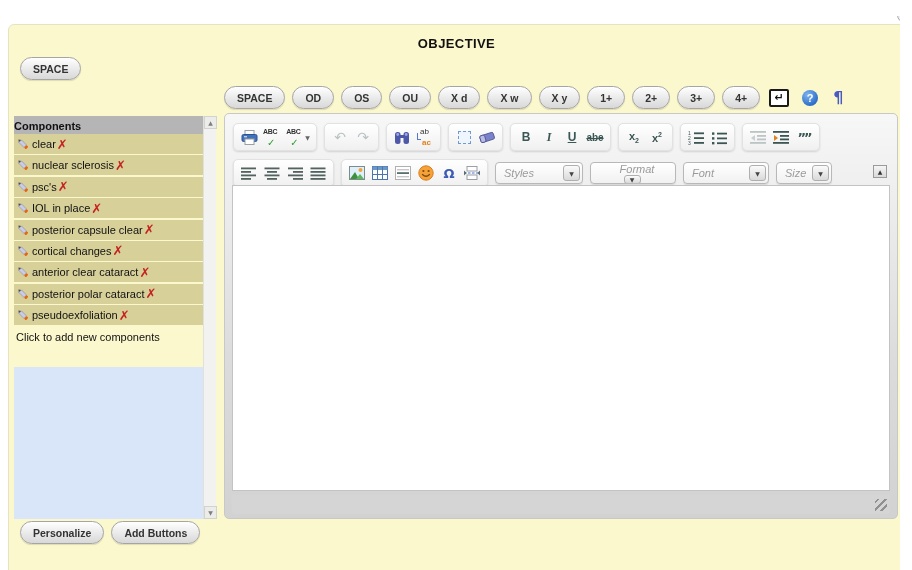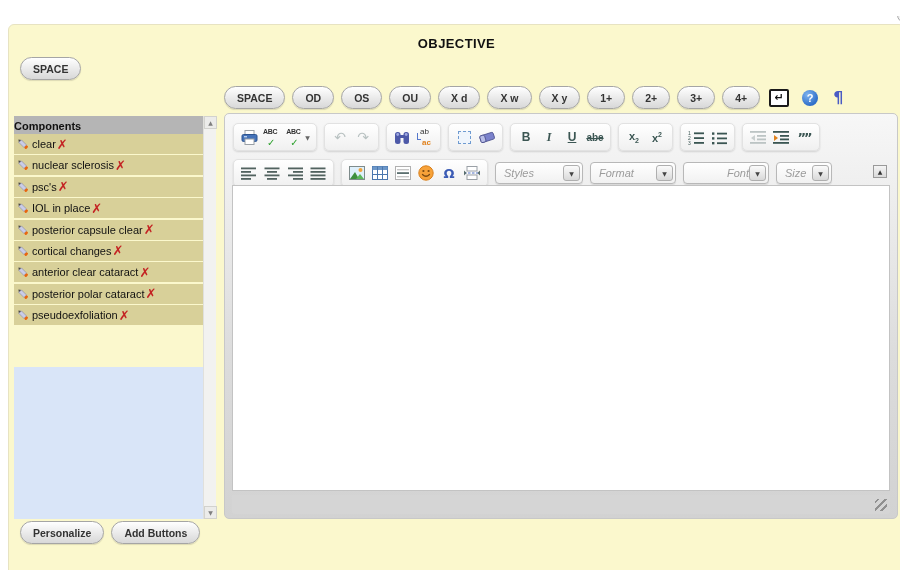--- a/index.html
+++ b/index.html
@@ -220,20 +220,21 @@
             <polygon points="0.5,7 3,5.2 3,8.8" fill="#4a4a4a"></polygon>
             <rect x="3" y="5.2" width="7.2" height="3.6" fill="#C9CCE8" stroke="#8A8AA8" stroke-width="0.6"></rect>
             <rect x="10.2" y="5.2" width="2.6" height="3.6" rx="1" fill="#E8650F"></rect>
           </g>
         </svg>
       <span class="label">pseudoexfoliation</span>
       <span class="del glyph">✗</span>
     </div>
   </div>
 
+  <div class="add-row">Click to add new components</div>
 
   <div class="patient-blue"></div>
 
   <div class="lp-scroll">
     <div class="scroll-btn glyph" style="top:0;">▲</div>
     <div class="scroll-btn glyph" style="bottom:0;">▼</div>
   </div>
 
   <div class="quick-row">
     <button class="pill">SPACE</button>
@@ -474,25 +475,25 @@
               <polygon points="0,4.5 2.6,7 0,9.5" fill="#5A6E6E"></polygon>
               <polygon points="16,4.5 13.4,7 16,9.5" fill="#5A6E6E"></polygon>
             </svg>
         </div>
       </div>
 
       <div class="dd" style="width:88px;">
         <span class="lbl">Styles</span>
         <span class="btn glyph">▼</span>
       </div>
-      <div class="dd" style="width:86px;">
+      <div class="dd" style="width:86px;flex-direction:column;">
         <span class="lbl">Format</span>
         <span class="btn glyph">▼</span>
       </div>
-      <div class="dd" style="width:86px;text-align:right;">
+      <div class="dd" style="width:86px;">
         <span class="lbl">Font</span>
         <span class="btn glyph">▼</span>
       </div>
       <div class="dd" style="width:56px;">
         <span class="lbl">Size</span>
         <span class="btn glyph">▼</span>
       </div>
     </div>
 
     <div class="collapse-btn glyph">▲</div>

